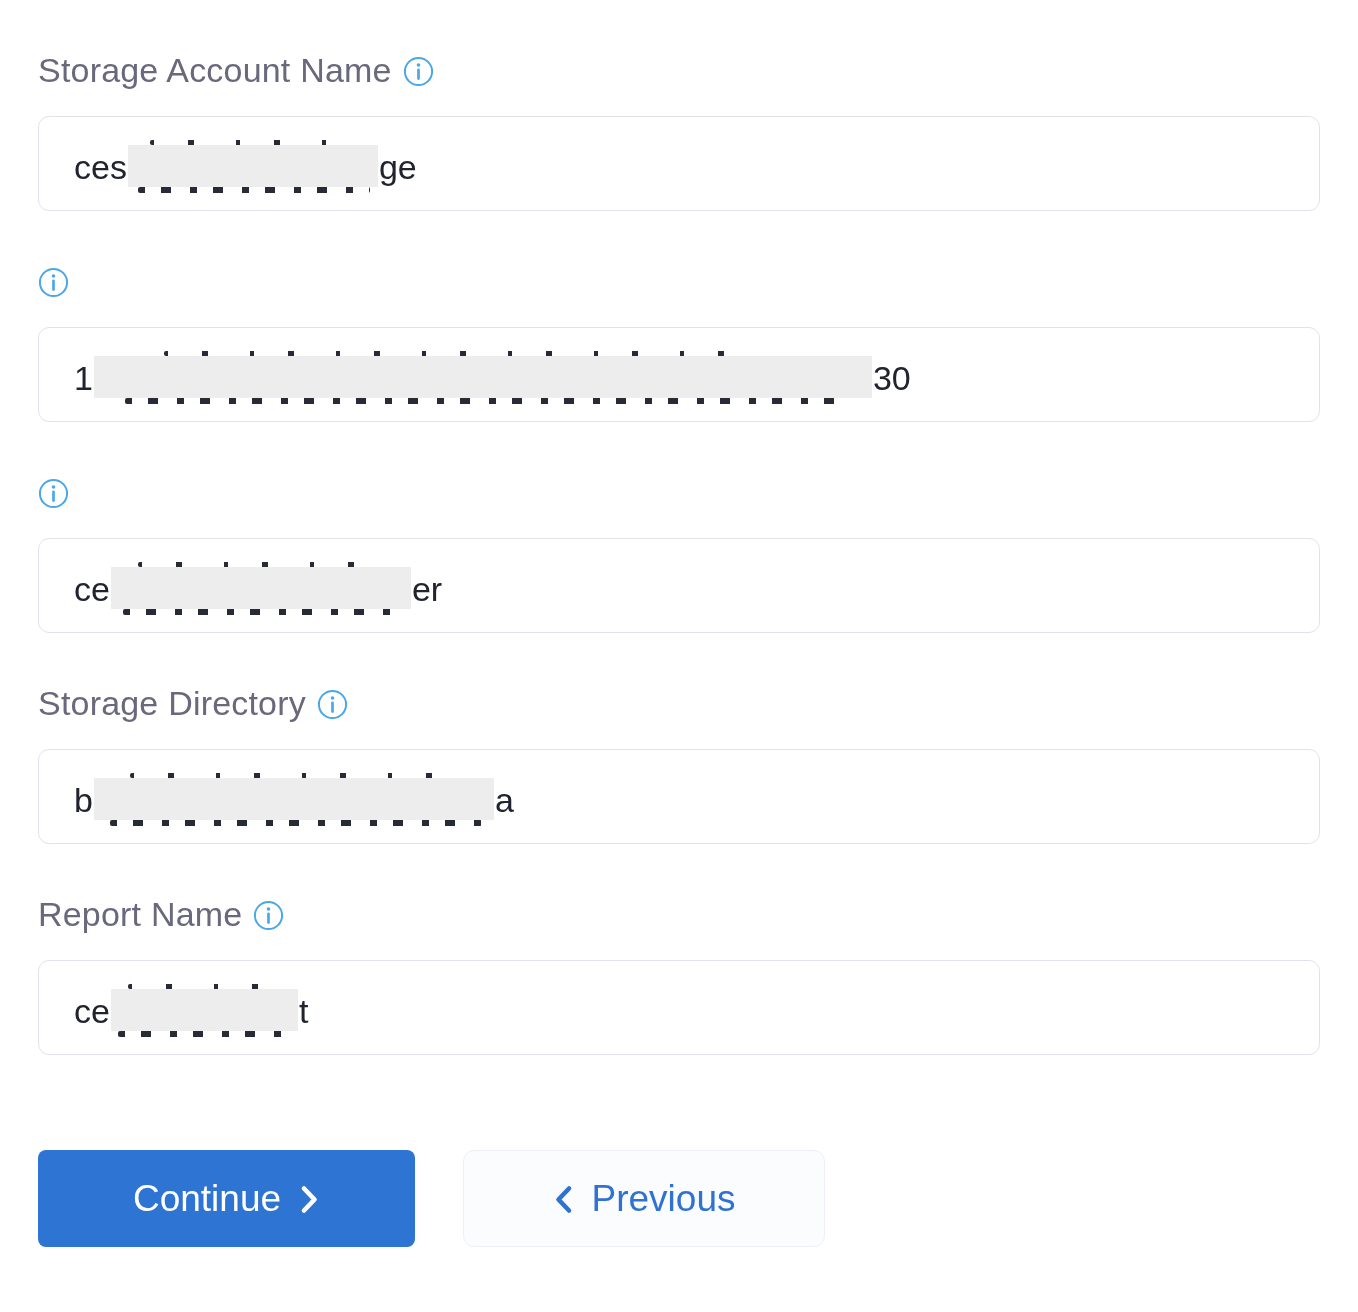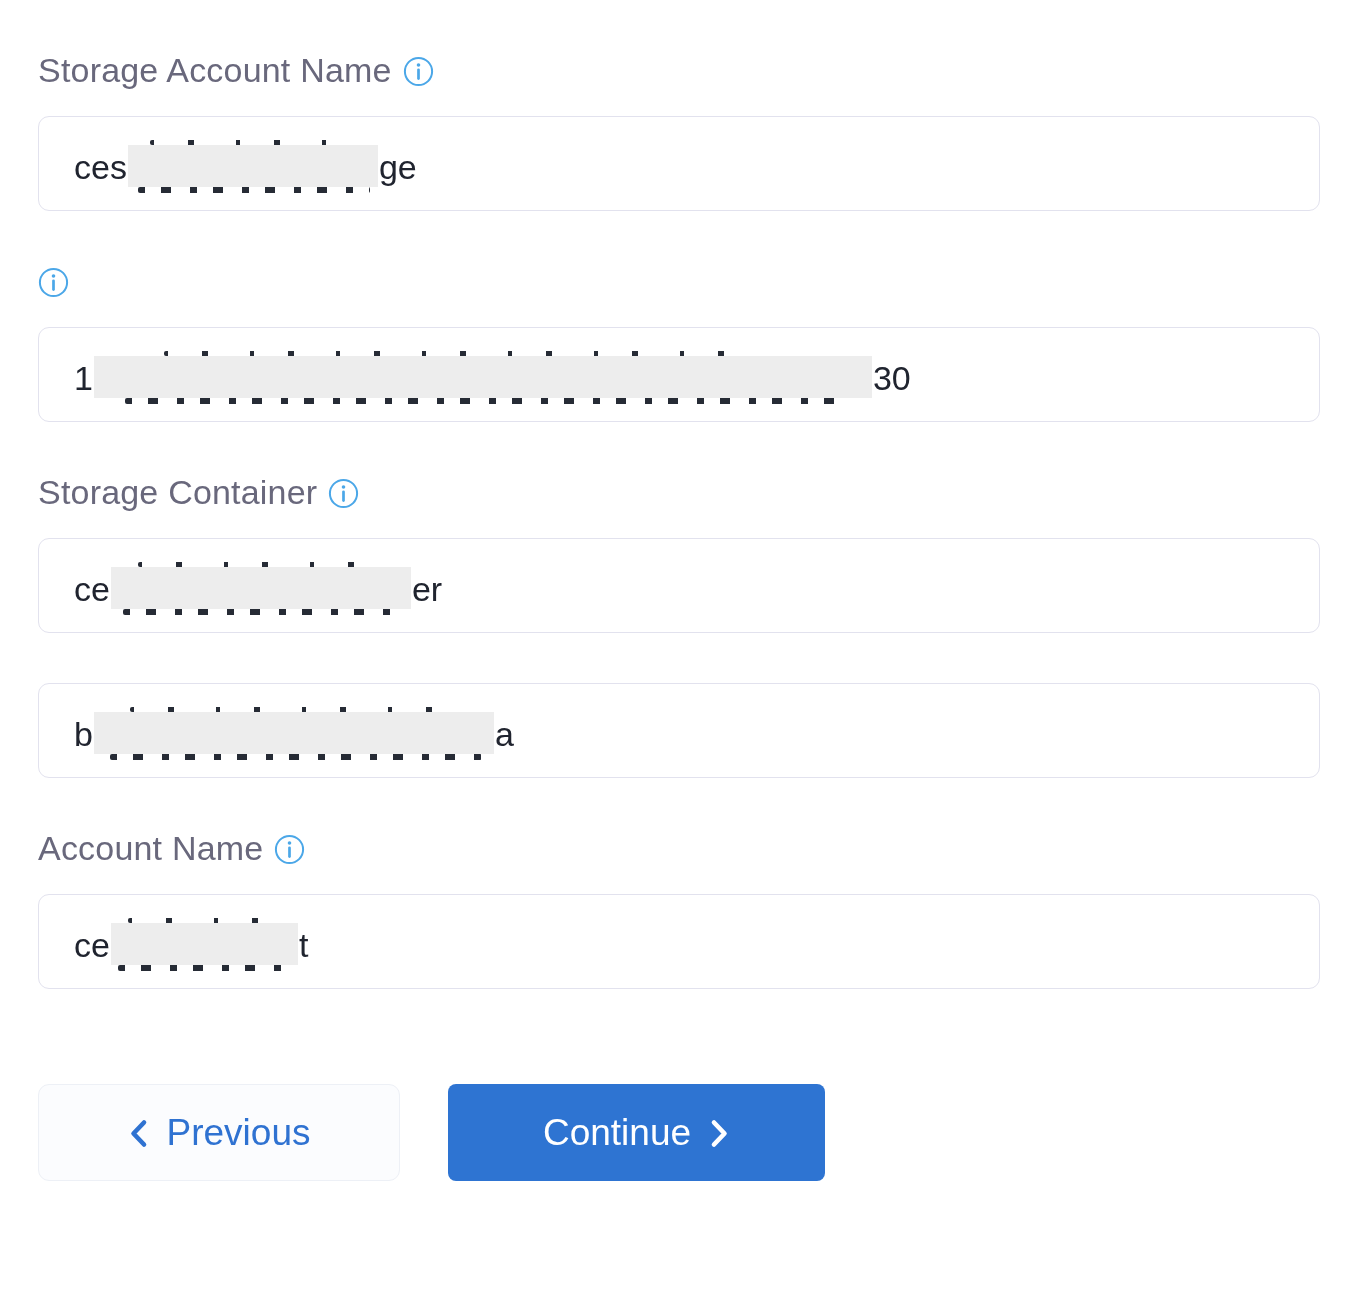--- a/index.html
+++ b/index.html
@@ -93,74 +93,83 @@
     </div>
     <div class="text-input" role="textbox">
       <span class="val">1</span>
         <span class="redaction-bar bar-2"></span>
         <span class="val">30</span>
     </div>
   </div>
 
   <div class="field-group">
     <div class="label-row">
-      <span class="field-label">Storage Container</span>
       <span class="info-icon">
         <svg width="31" height="31" viewBox="0 0 31 31">
             <circle cx="15.5" cy="15.5" r="13.6" fill="none" stroke="#4ba7e8" stroke-width="2"></circle>
             <line x1="15.5" y1="13.8" x2="15.5" y2="22.6" stroke="#4ba7e8" stroke-width="2.7" stroke-linecap="round"></line>
             <circle cx="15.5" cy="9" r="1.8" fill="#4ba7e8"></circle>
           </svg>
       </span>
     </div>
     <div class="text-input" role="textbox">
       <span class="val">ce</span>
         <span class="redaction-bar bar-3"></span>
         <span class="val">er</span>
     </div>
   </div>
 
   <div class="field-group">
+    <div class="label-row">
+      <span class="field-label">Storage Directory</span>
+      <span class="info-icon">
+        <svg width="31" height="31" viewBox="0 0 31 31">
+            <circle cx="15.5" cy="15.5" r="13.6" fill="none" stroke="#4ba7e8" stroke-width="2"></circle>
+            <line x1="15.5" y1="13.8" x2="15.5" y2="22.6" stroke="#4ba7e8" stroke-width="2.7" stroke-linecap="round"></line>
+            <circle cx="15.5" cy="9" r="1.8" fill="#4ba7e8"></circle>
+          </svg>
+      </span>
+    </div>
     <div class="text-input" role="textbox">
       <span class="val">b</span>
         <span class="redaction-bar bar-4"></span>
         <span class="val">a</span>
     </div>
   </div>
 
   <div class="field-group">
     <div class="label-row">
-      <span class="field-label">Account Name</span>
+      <span class="field-label">Report Name</span>
       <span class="info-icon">
         <svg width="31" height="31" viewBox="0 0 31 31">
             <circle cx="15.5" cy="15.5" r="13.6" fill="none" stroke="#4ba7e8" stroke-width="2"></circle>
             <line x1="15.5" y1="13.8" x2="15.5" y2="22.6" stroke="#4ba7e8" stroke-width="2.7" stroke-linecap="round"></line>
             <circle cx="15.5" cy="9" r="1.8" fill="#4ba7e8"></circle>
           </svg>
       </span>
     </div>
     <div class="text-input" role="textbox">
       <span class="val">ce</span>
         <span class="redaction-bar bar-5"></span>
         <span class="val">t</span>
     </div>
   </div>
 
   <div class="button-row">
+    <button class="btn btn-continue">
+      <span>Continue</span>
+      <span class="chev">
+        <svg width="21" height="31" viewBox="0 0 21 31">
+            <polyline points="5,4.5 15.5,15.5 5,26.5" fill="none" stroke="currentColor" stroke-width="4.6" stroke-linecap="round" stroke-linejoin="round"></polyline>
+          </svg>
+      </span>
+    </button>
     <button class="btn btn-previous">
       <span class="chev">
         <svg width="21" height="31" viewBox="0 0 21 31">
             <polyline points="16,4.5 5.5,15.5 16,26.5" fill="none" stroke="currentColor" stroke-width="4.6" stroke-linecap="round" stroke-linejoin="round"></polyline>
           </svg>
       </span>
       <span>Previous</span>
     </button>
-    <button class="btn btn-continue">
-      <span>Continue</span>
-      <span class="chev">
-        <svg width="21" height="31" viewBox="0 0 21 31">
-            <polyline points="5,4.5 15.5,15.5 5,26.5" fill="none" stroke="currentColor" stroke-width="4.6" stroke-linecap="round" stroke-linejoin="round"></polyline>
-          </svg>
-      </span>
-    </button>
   </div>
 
 </div>
 
 </body></html>

